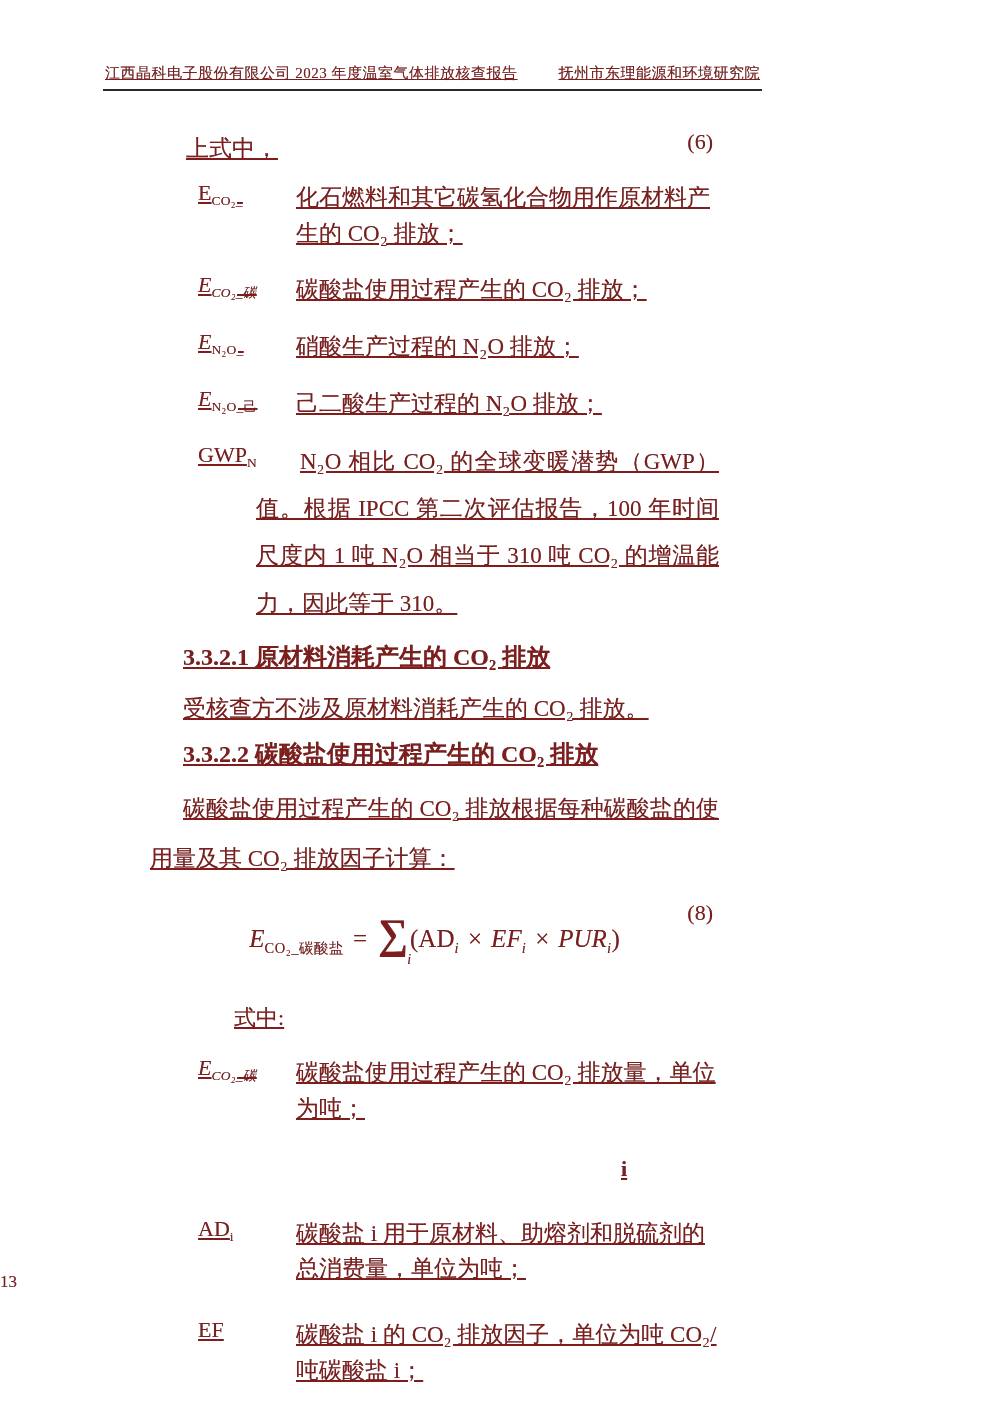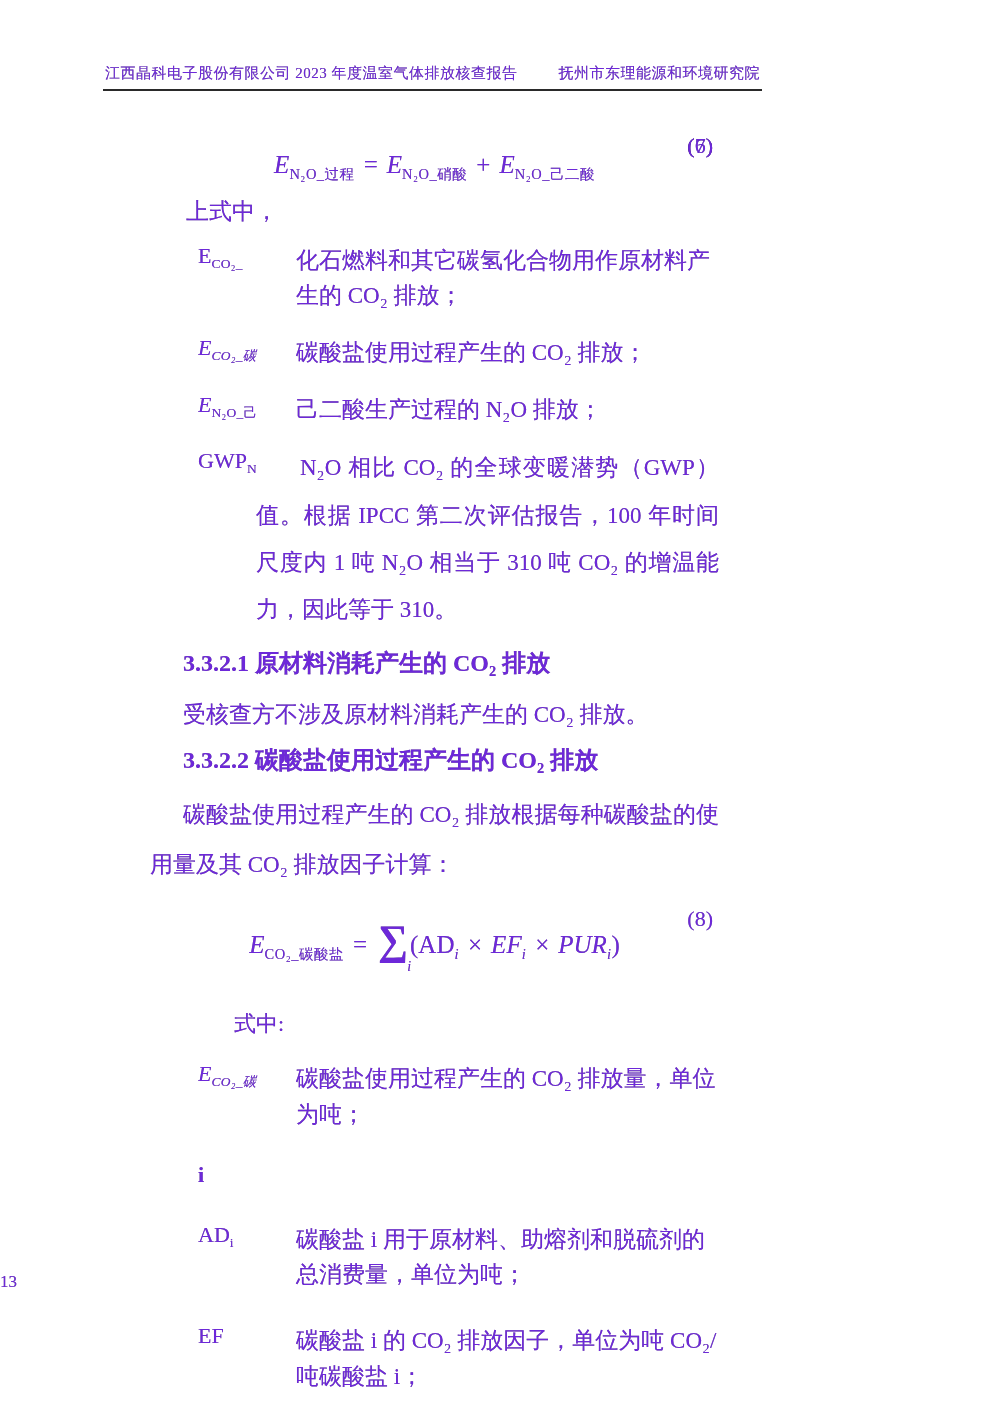--- a/index.html
+++ b/index.html
@@ -1,24 +1,25 @@
 <!DOCTYPE html>
 <html><head>
 <meta charset="utf-8">
 <style>
   * { margin:0; padding:0; box-sizing:border-box; }
   html,body { background:#ffffff; }
   .page {
     position:relative;
     width:864px; height:1414px;
     background:#ffffff;
-    color:#6d28d9;
+    color:#7f1d1d;
     font-family:"Liberation Serif","DejaVu Serif",serif;
     overflow:hidden;
     text-shadow:0 0 0.5px rgba(0,0,0,0.45);
+    text-decoration:underline;
   }
   
   .header {
     margin:0 102px 0 103px;
     padding:64px 2px 6px 2px;
     border-bottom:2px solid #2a2a2a;
     display:flex; justify-content:space-between; align-items:flex-end;
     font-size:15px; letter-spacing:0.5px;
   }
   
@@ -35,21 +36,21 @@
   .equation .op { padding:0 9px; }
   .it { font-style:italic; }
   .rm { font-style:normal; }
   .sigma-wrap { display:inline-flex; flex-direction:column; align-items:center; vertical-align:middle; line-height:0.9; margin:0 2px; }
   .sigma { font-size:42px; font-weight:600; }
   .sigma-i { font-size:14px; font-style:italic; align-self:flex-end; margin-right:-3px; margin-top:1px; }
 
     
   .intro { margin-top:12px; font-size:23px; text-indent:36px; }
   .def-list { margin-top:16px; }
-  .def-row { display:flex; font-size:23px; margin-bottom:21px; align-items:flex-start; }
+  .def-row { display:flex; font-size:23px; margin-bottom:21px; align-items:flex-start;justify-content:flex-end; }
   .def-term { flex:0 0 98px; margin-left:48px; font-size:22px; white-space:nowrap; overflow:hidden; }
   .def-term sub { font-size:13.5px; letter-spacing:0.3px; }
   .def-desc { flex:1; line-height:1.55; }
   .def-row.gwp .def-term { flex:0 0 58px; }
   .def-row.gwp .def-desc { text-indent:44px; text-align:justify; line-height:2.05; margin-top:-4px; }
   .def-row.gwp { margin-bottom:10px; }
 
   .sec-heading { font-size:24px; font-weight:bold; margin:14px 0 0 33px; }
   .para { font-size:23px; margin-top:20px; }
   .para.indent1 { margin-left:33px; }
@@ -75,37 +76,35 @@
     <span>江西晶科电子股份有限公司 2023 年度温室气体排放核查报告</span>
     <span>抚州市东理能源和环境研究院</span>
   </div>
 
   <div class="content">
 
     <div class="eq-row eq-row-6">
       <div class="eq-num">(6)</div>
     </div>
 
-    <div class="eq-row eq-row-7">
-      <div class="equation">
-        <span class="it">E</span><sub>N₂O_过程</sub><span class="op">=</span><span class="it">E</span><sub>N₂O_硝酸</sub><span class="op">+</span><span class="it">E</span><sub>N₂O_己二酸</sub>
-      </div>
-      <div class="eq-num">(7)</div>
-    </div>
 
     <p class="intro">上式中，</p>
 
     <div class="def-list">
       <div class="def-row">
         <span class="def-term"><span class="rm">E</span><sub>CO₂_</sub></span>
         <span class="def-desc">化石燃料和其它碳氢化合物用作原材料产生的 CO₂ 排放；</span>
       </div>
       <div class="def-row">
         <span class="def-term"><span class="it">E</span><sub class="it">CO₂_碳</sub></span>
         <span class="def-desc">碳酸盐使用过程产生的 CO₂ 排放；</span>
+      </div>
+      <div class="def-row">
+        <span class="def-term"><span class="it">E</span><sub>N₂O_</sub></span>
+        <span class="def-desc">硝酸生产过程的 N₂O 排放；</span>
       </div>
       <div class="def-row">
         <span class="def-term"><span class="it">E</span><sub>N₂O_己</sub></span>
         <span class="def-desc">己二酸生产过程的 N₂O 排放；</span>
       </div>
       <div class="def-row gwp">
         <span class="def-term"><span class="rm">GWP</span><sub>N</sub></span>
         <span class="def-desc">N₂O 相比 CO₂ 的全球变暖潜势（GWP）值。根据 IPCC 第二次评估报告，100 年时间尺度内 1 吨 N₂O 相当于 310 吨 CO₂ 的增温能力，因此等于 310。</span>
       </div>
     </div>

